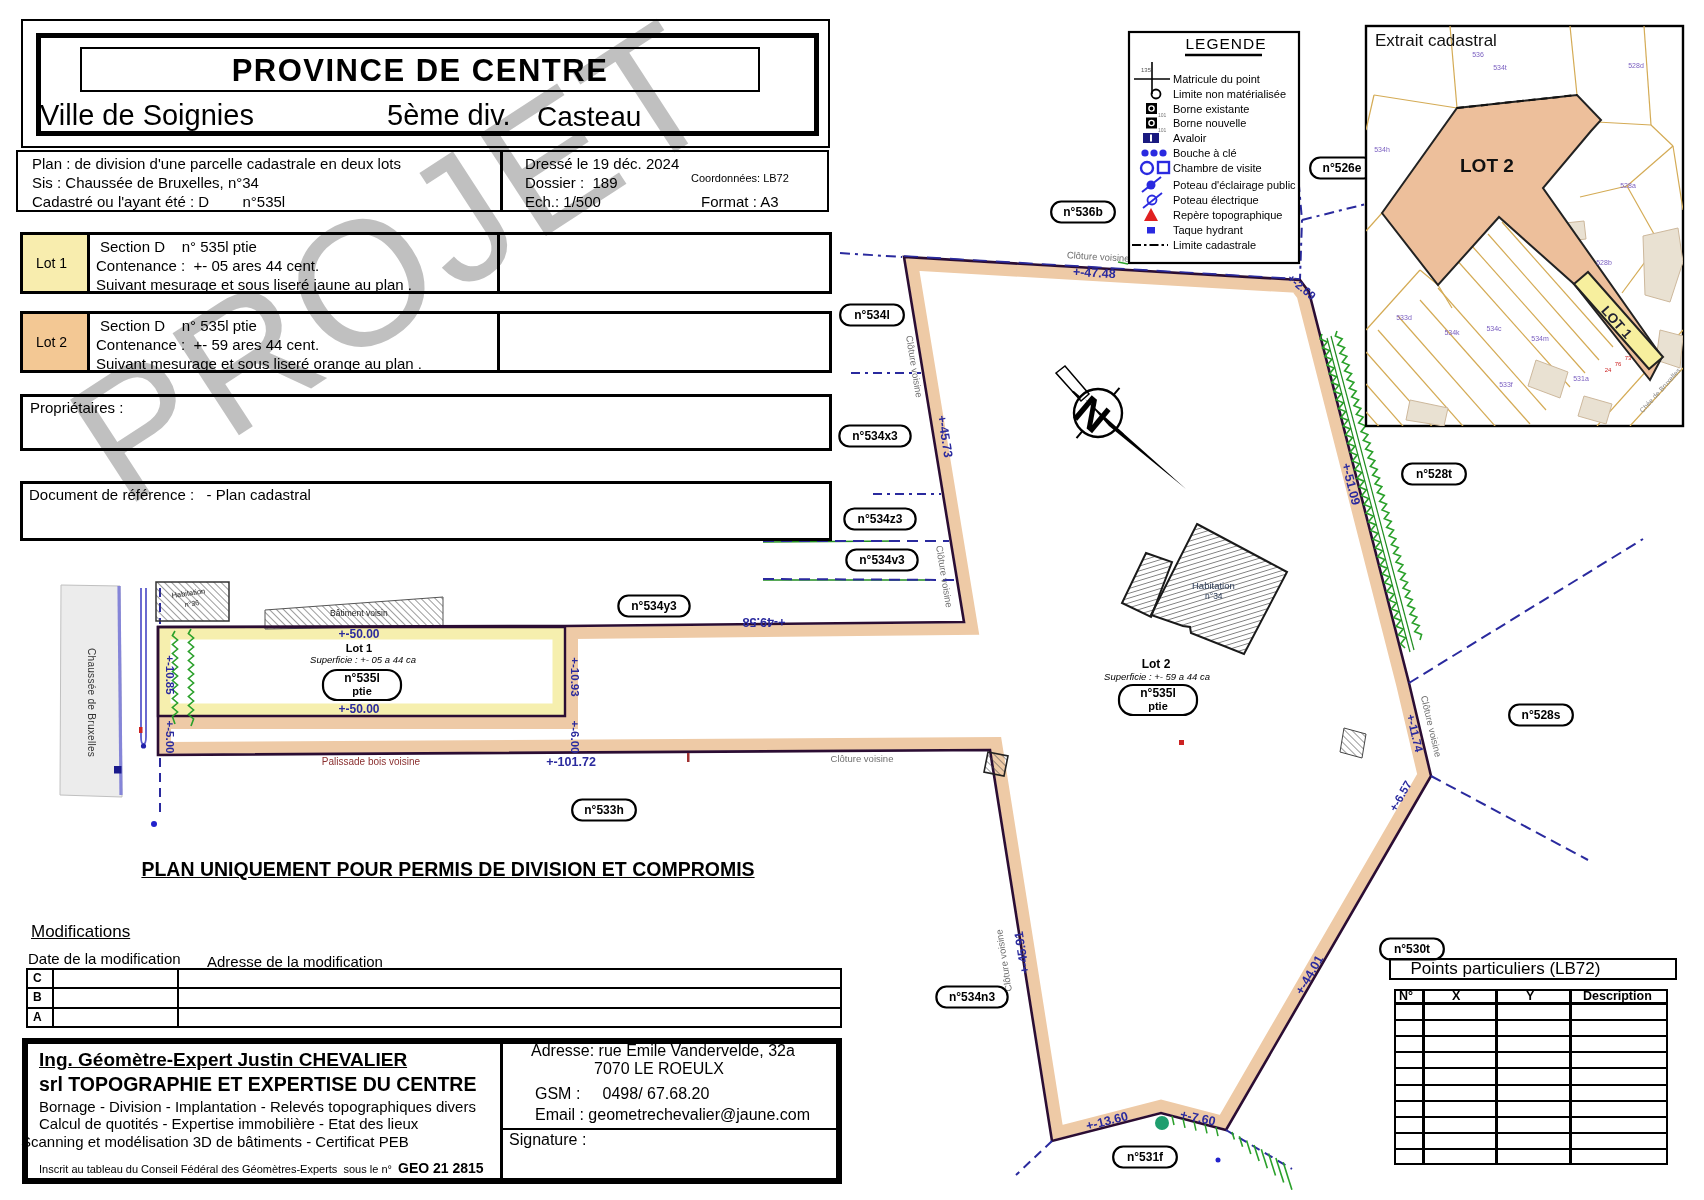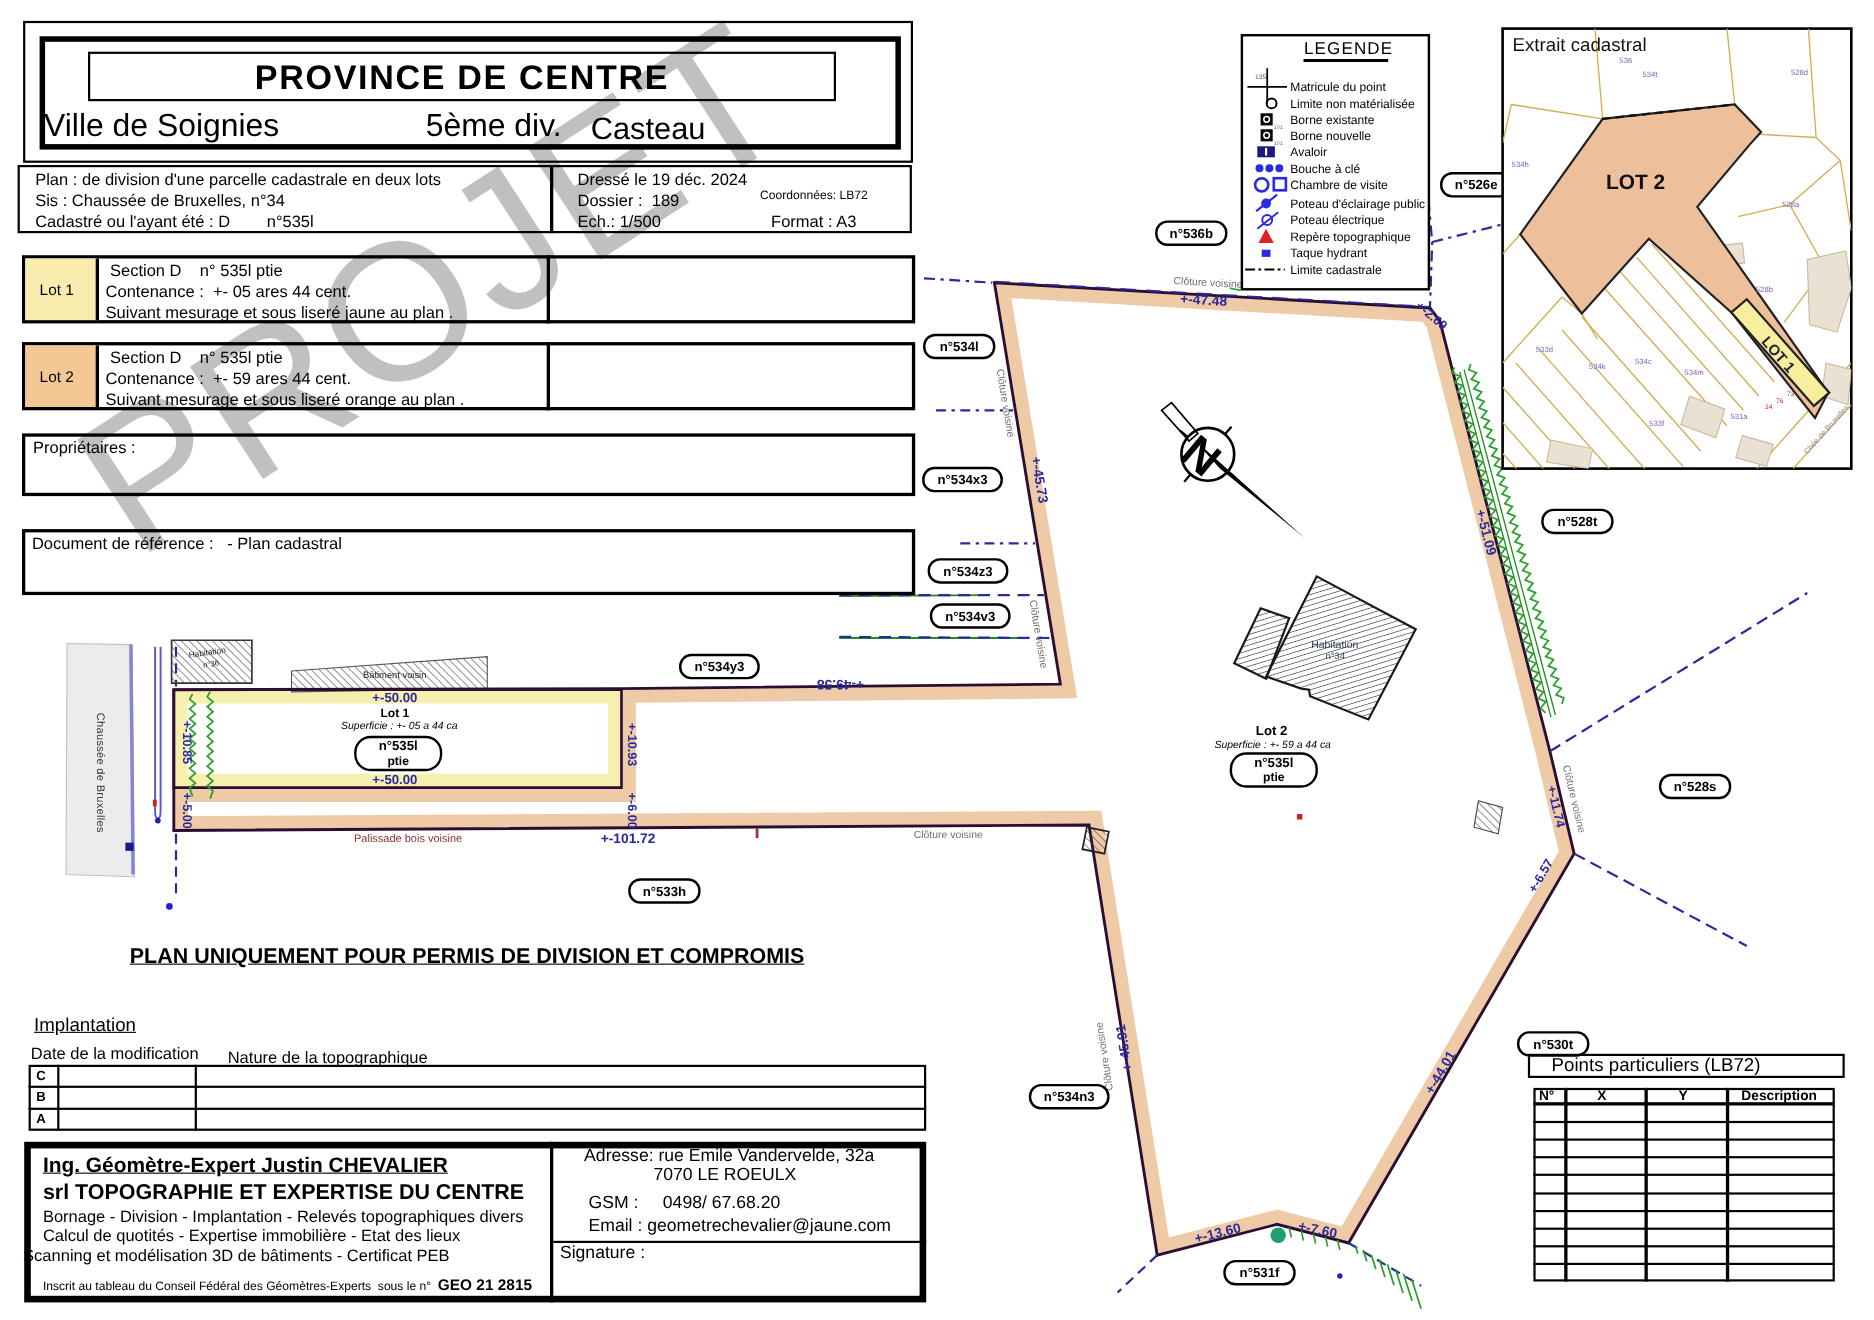--- a/index.html
+++ b/index.html
@@ -44,25 +44,25 @@
 <div class="abs t15" style="left:100px;top:317px;z-index:4">Section D&nbsp;&nbsp;&nbsp;&nbsp;n° 535l ptie</div>
 <div class="abs t15" style="left:96px;top:336px;z-index:4">Contenance :&nbsp;&nbsp;+- 59 ares 44 cent.</div>
 <div class="abs t15" style="left:96px;top:355px;z-index:4">Suivant mesurage et sous liseré orange au plan .</div>
 
 <div class="bx" style="left:20px;top:394px;width:812px;height:57px"></div>
 <div class="abs t15" style="left:30px;top:399px;z-index:4">Propriétaires :</div>
 
 <div class="bx" style="left:20px;top:481px;width:812px;height:60px"></div>
 <div class="abs t15" style="left:29px;top:486px;z-index:4">Document de référence :&nbsp;&nbsp;&nbsp;- Plan cadastral</div>
 
-<div class="abs" style="left:118px;top:858px;width:660px;font-size:19.5px;font-weight:bold;text-decoration:underline;white-space:nowrap;z-index:4">PLAN UNIQUEMENT POUR PERMIS DE DIVISION ET COMPROMIS</div>
-
-<div class="abs" style="left:31px;top:922px;font-size:17px;text-decoration:underline;z-index:4">Implantation</div>
+<div class="abs" style="left:118px;top:858px;width:660px;text-align:center;font-size:19.5px;font-weight:bold;text-decoration:underline;white-space:nowrap;z-index:4">PLAN UNIQUEMENT POUR PERMIS DE DIVISION ET COMPROMIS</div>
+
+<div class="abs" style="left:31px;top:922px;font-size:17px;text-decoration:underline;z-index:4">Modifications</div>
 <div class="abs t15" style="left:28px;top:950px;z-index:4">Date de la modification</div>
-<div class="abs t15" style="left:207px;top:953px;z-index:4">Nature de la topographique</div>
+<div class="abs t15" style="left:207px;top:953px;z-index:4">Adresse de la modification</div>
 <div class="abs" style="left:26px;top:968px;width:816px;height:60px;border:2px solid #000;z-index:3"></div>
 <div class="abs" style="left:52px;top:968px;width:2px;height:60px;background:#000;z-index:3"></div>
 <div class="abs" style="left:177px;top:968px;width:2px;height:60px;background:#000;z-index:3"></div>
 <div class="abs" style="left:26px;top:987px;width:816px;height:2px;background:#000;z-index:3"></div>
 <div class="abs" style="left:26px;top:1007px;width:816px;height:2px;background:#000;z-index:3"></div>
 <div class="abs" style="left:33px;top:971px;font-size:12px;font-weight:bold;z-index:4">C</div>
 <div class="abs" style="left:33px;top:990px;font-size:12px;font-weight:bold;z-index:4">B</div>
 <div class="abs" style="left:33px;top:1010px;font-size:12px;font-weight:bold;z-index:4">A</div>
 
 <div class="abs" style="left:22px;top:1038px;width:820px;height:146px;border:6px solid #000;z-index:3"></div>

